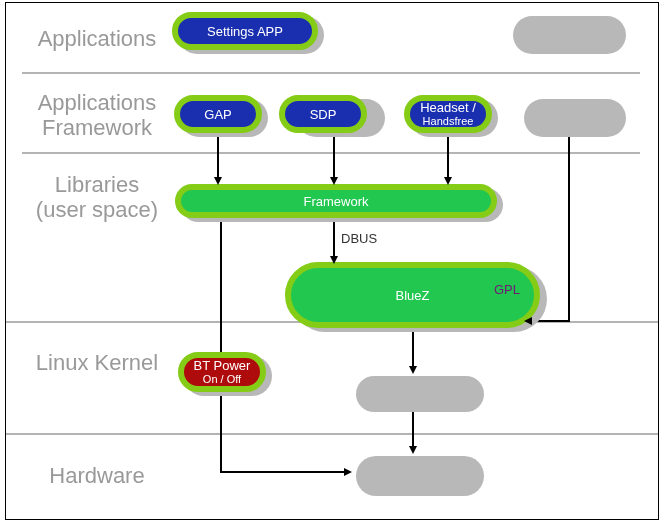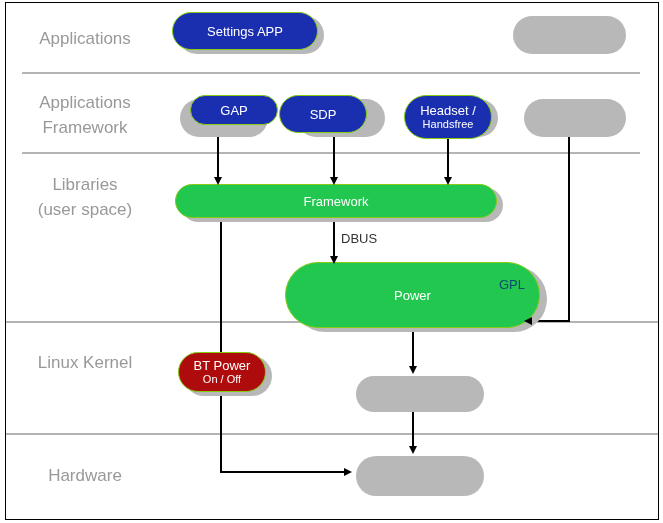--- a/index.html
+++ b/index.html
@@ -30,32 +30,32 @@
   
   .divider {
     position: absolute;
     height: 2px;
     background: #b4b4b4;
   }
   
   .layer-label {
     position: absolute;
     color: #999999;
-    font-size: 17px;
+    font-size: 22px;
     line-height: 25px;
     text-align: center;
     width: 170px;
-    left: 0px;
+    left: 12px;
     white-space: pre-line;
   }
   
   .node {
     position: absolute;
     box-sizing: border-box;
-    border: 1px solid #84cc16;
+    border: 6px solid #84cc16;
     border-radius: 999px;
     display: flex;
     flex-direction: column;
     align-items: center;
     justify-content: center;
     color: #ffffff;
     text-align: center;
     z-index: 5;
   }
   .node-shadow {
@@ -70,21 +70,21 @@
   .node .main-text {
     font-size: 13px;
     line-height: 15px;
   }
   .node .sub-text {
     font-size: 11px;
     line-height: 13px;
   }
   .node .corner-tag {
     position: absolute;
-    color: #0c4a6e;
+    color: #701a75;
     font-size: 13px;
     right: 14px;
     top: 14px;
   }
   
   .vline {
     position: absolute;
     width: 2px;
     background: #000000;
     z-index: 3;
@@ -178,45 +178,45 @@
   <div class="arrow-right" style="left:344px; top:468px;"></div>
 
   <div class="node-shadow" style="left:178px; top:16px; width:146px; height:38px;"></div>
   <div class="node blue" style="left:172px; top:12px; width:146px; height:38px;">
     <span class="main-text">Settings APP</span>
   </div>
 
   <div class="node-shadow" style="left:513px; top:16px; width:113px; height:38px;"></div>
 
   <div class="node-shadow" style="left:180px; top:99px; width:88px; height:38px;"></div>
-  <div class="node blue" style="left:190px; top:95px; width:88px; height:30px;">
+  <div class="node blue" style="left:174px; top:95px; width:88px; height:38px;">
     <span class="main-text">GAP</span>
   </div>
 
   <div class="node-shadow" style="left:297px; top:99px; width:88px; height:38px;"></div>
   <div class="node blue" style="left:279px; top:95px; width:88px; height:38px;">
     <span class="main-text">SDP</span>
   </div>
 
   <div class="node-shadow" style="left:410px; top:99px; width:88px; height:38px;"></div>
-  <div class="node blue" style="left:404px; top:95px; width:88px; height:44px;">
+  <div class="node blue" style="left:404px; top:95px; width:88px; height:38px;">
     <span class="main-text">Headset /</span>
     <span class="sub-text">Handsfree</span>
   </div>
 
   <div class="node-shadow" style="left:524px; top:99px; width:102px; height:38px;"></div>
 
   <div class="node-shadow" style="left:181px; top:188px; width:322px; height:34px;"></div>
   <div class="node green" style="left:175px; top:184px; width:322px; height:34px;">
     <span class="main-text">Framework</span>
   </div>
 
   <div class="node-shadow" style="left:292px; top:266px; width:255px; height:66px;"></div>
   <div class="node green" style="left:285px; top:262px; width:255px; height:66px;">
-    <span class="main-text">Power</span>
+    <span class="main-text">BlueZ</span>
     <span class="corner-tag">GPL</span>
   </div>
 
   <div class="node-shadow" style="left:184px; top:356px; width:88px; height:40px;"></div>
   <div class="node red" style="left:178px; top:352px; width:88px; height:40px;">
     <span class="main-text">BT Power</span>
     <span class="sub-text">On / Off</span>
   </div>
 
   <div class="node-shadow" style="left:356px; top:376px; width:128px; height:36px;"></div>

